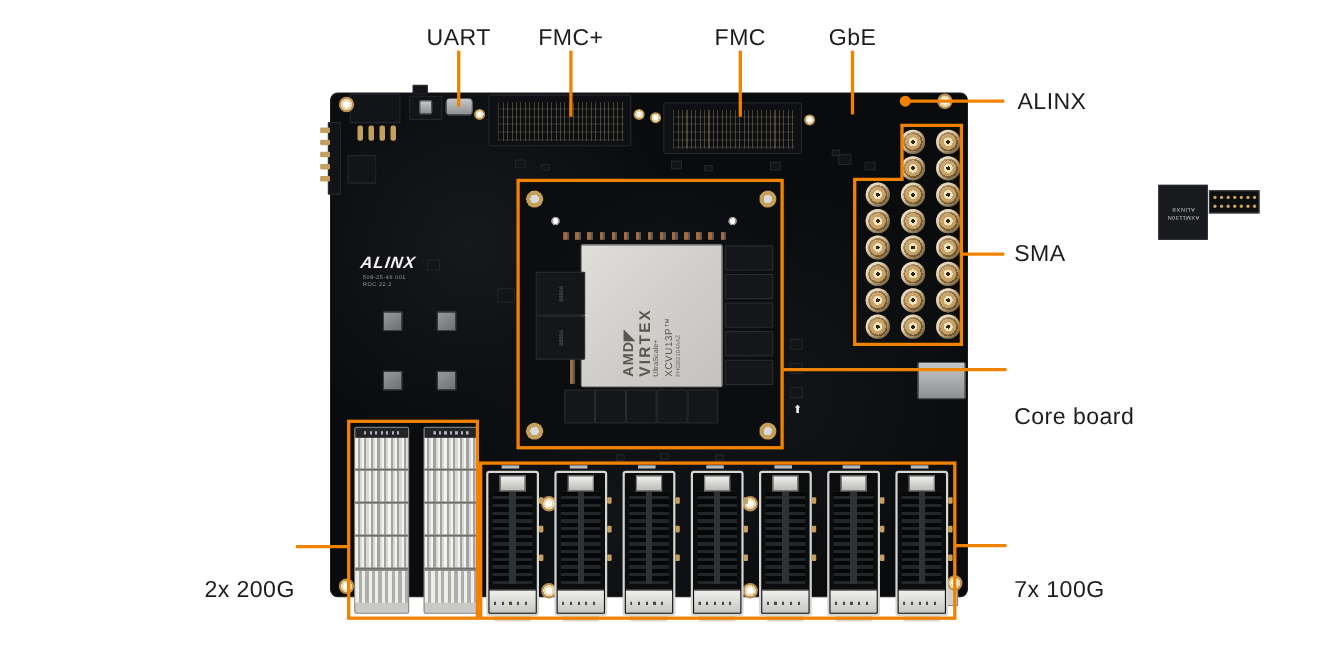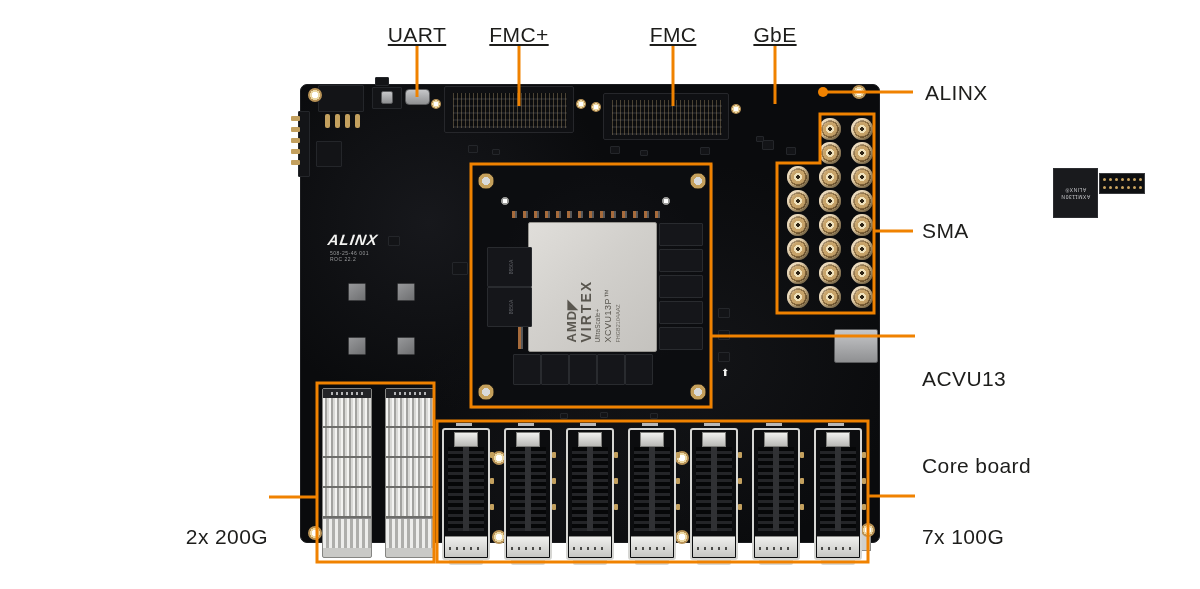--- a/index.html
+++ b/index.html
@@ -79,21 +79,21 @@
   .dd{border:1px solid #858582;}
   .dd .label{height:9px;background:#232427;position:relative;}
   .dd .label i{position:absolute;left:8px;right:8px;top:3px;height:3px;
       background:repeating-linear-gradient(90deg,#b4b5b7 0 2px,rgba(0,0,0,0) 2px 5px);}
   .dd .seg{height:28px;border-bottom:2px solid #6d6d6a;
       background:repeating-linear-gradient(90deg,#f3f3f1 0 2px,#a2a29f 2px 4px,#d9d9d6 4px 6px);}
   .dd .comb{height:29px;border-top:1px solid #888;
       background:repeating-linear-gradient(90deg,#ededeb 0 3px,#aeaeab 3px 6px);}
   
   .lbl{position:absolute;font-size:21px;line-height:29px;font-weight:500;color:#1d1d1b;letter-spacing:.4px;white-space:pre;}
-  .lbl.center{transform:translateX(-50%);text-decoration:underline;}
+  .lbl.center{transform:translateX(-50%);}
   .lbl.right{text-align:right;}
   svg.anno{position:absolute;left:0;top:0;pointer-events:none;}
   svg.anno *{stroke:var(--accent);}
   svg.anno .dot{fill:var(--accent);stroke:none;}
   svg.anno line, svg.anno rect, svg.anno polygon{fill:none;stroke-width:3px;}
   .arrowicon{position:absolute;color:#f5f5f3;font-size:10px;line-height:10px;}
 </style>
 </head>
 <body>
 
@@ -373,21 +373,20 @@
     <rect x="437" y="421" width="431" height="141"></rect>
   </svg>
 
   <div class="lbl center" style="left:417px;top:20px;">UART</div>
   <div class="lbl center" style="left:519px;top:20px;">FMC+</div>
   <div class="lbl center" style="left:673px;top:20px;">FMC</div>
   <div class="lbl center" style="left:775px;top:20px;">GbE</div>
   <div class="lbl" style="left:925px;top:78px;">ALINX</div>
   <div class="lbl" style="left:922px;top:216px;">SMA</div>
   <div class="lbl" style="left:922px;top:306px;">
-    <div>ACVU13</div>
     <div>Core board</div>
   </div>
   <div class="lbl right" style="right:932px;top:464px;">
     <div>2x 200G</div>
     
   </div>
   <div class="lbl" style="left:922px;top:464px;">
     <div>7x 100G</div>
     
   </div>

